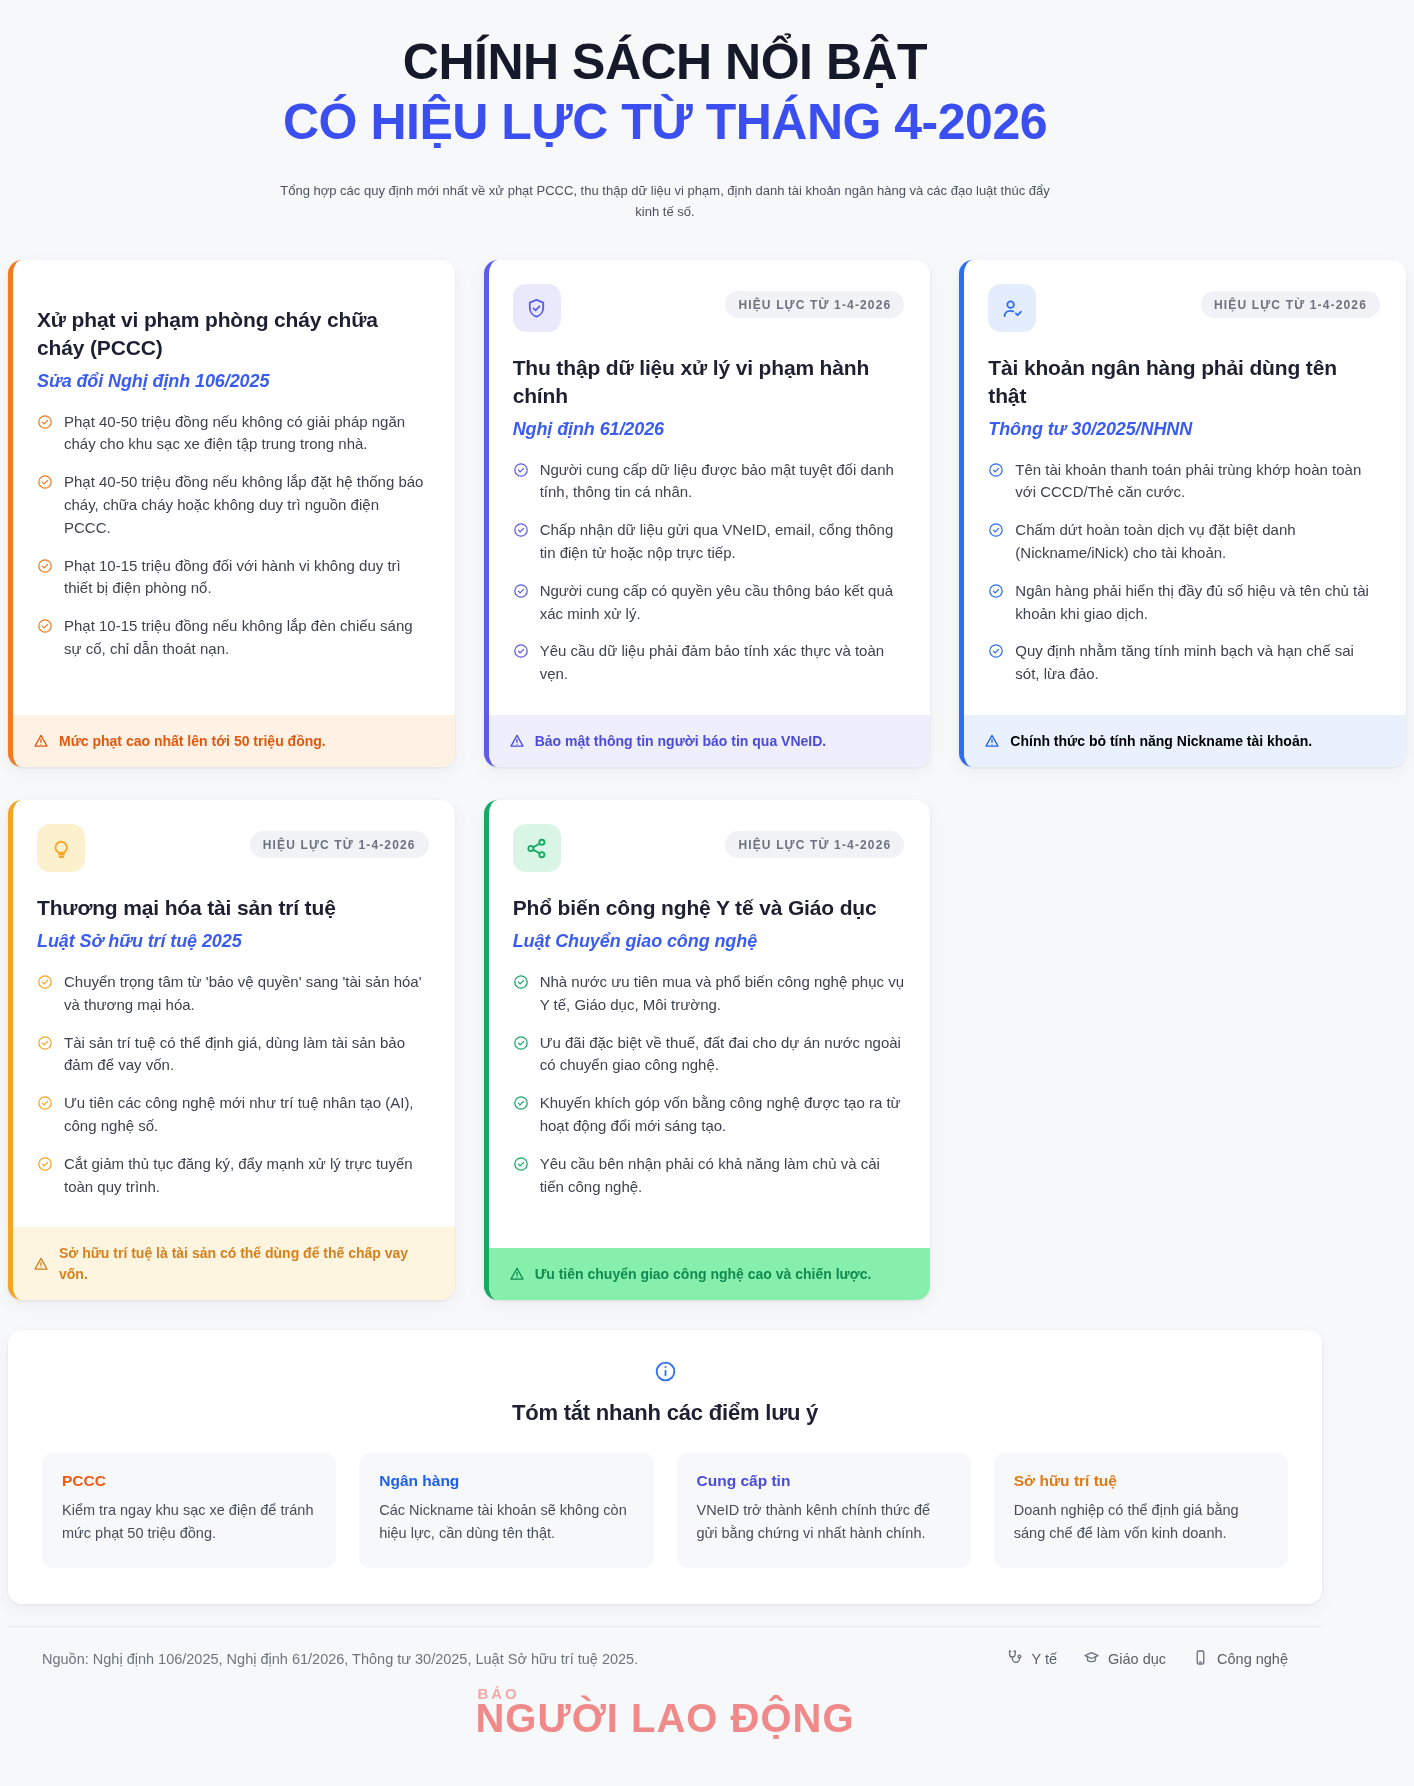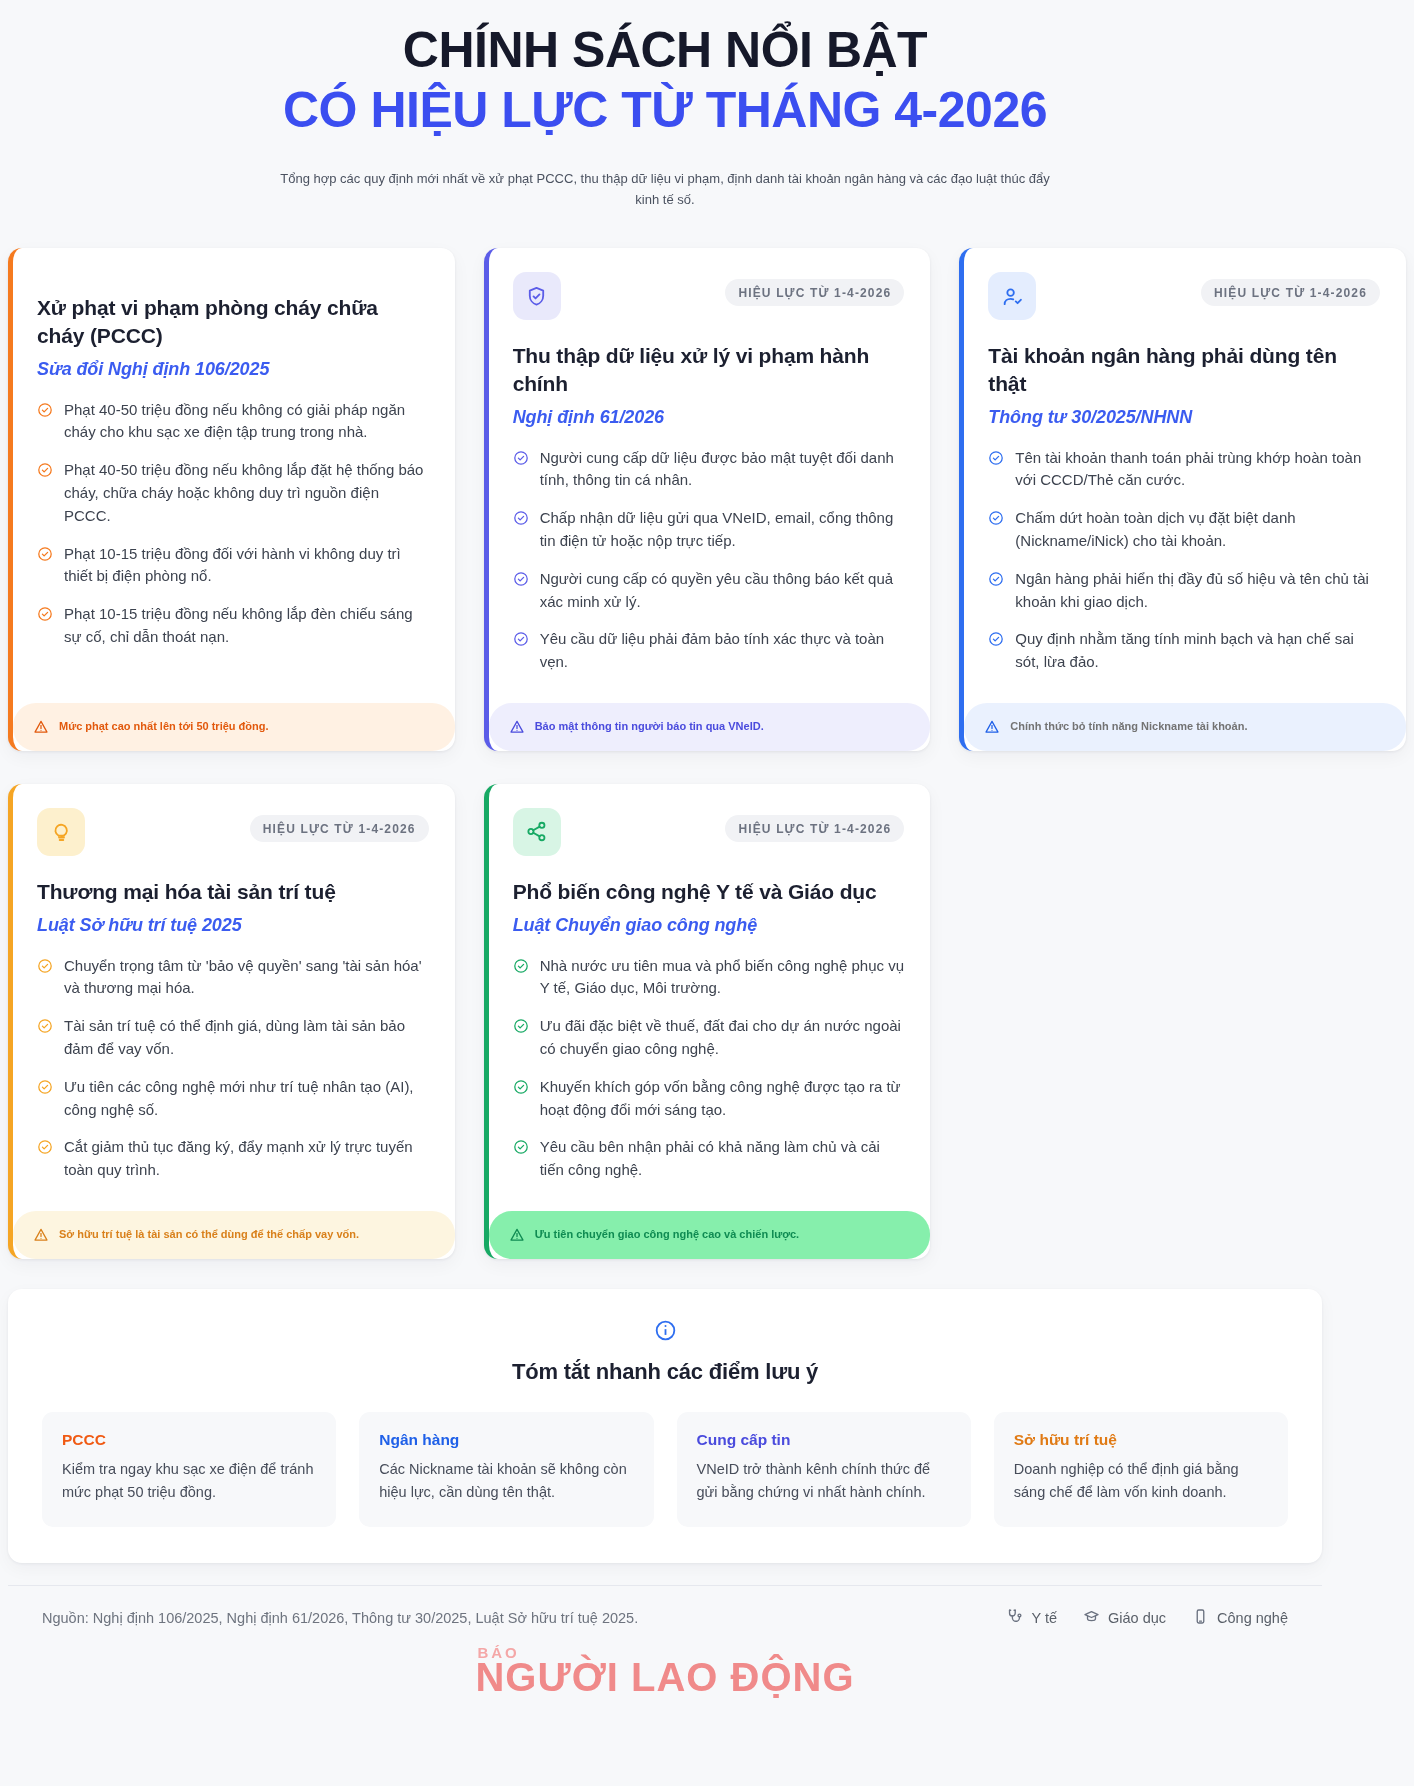--- a/index.html
+++ b/index.html
@@ -4,21 +4,21 @@
 <title>Chính sách nổi bật có hiệu lực từ tháng 4-2026</title>
 <style>
   * { box-sizing: border-box; margin: 0; padding: 0; }
   html, body {
     width: 1414px;
     background: #f7f8fa;
     font-family: "Liberation Sans", "DejaVu Sans", sans-serif;
     color: #1f2430;
     -webkit-font-smoothing: antialiased;
   }
-  .page { width: 1330px; padding: 4px 0 0 0; }
+  .page { width: 1330px; padding: 16px 0 0 0; }
 
   
   .header { text-align: center; padding: 18px 120px 26px; }
   .title-1 {
     font-size: 50px; font-weight: 800; letter-spacing: -0.5px;
     color: #16192a; line-height: 1.12;
   }
   .title-2 {
     font-size: 50px; font-weight: 800; letter-spacing: -0.5px;
     color: #3b4ef0; line-height: 1.12; margin-top: 4px;
@@ -71,38 +71,37 @@
 
   ul.points { list-style: none; margin-top: 19px; }
   ul.points li {
     display: flex; gap: 11px; align-items: flex-start;
     margin-bottom: 15px; font-size: 15px; line-height: 1.52; color: #3d434f;
   }
   ul.points li .tick { flex: none; width: 16px; height: 16px; margin-top: 3px; }
 
   .alert {
     display: flex; gap: 10px; align-items: center;
-    padding: 16px 22px 16px 20px; font-size: 11px; font-weight: 700;
+    padding: 16px 22px 16px 20px; font-size: 14px; font-weight: 700;
     line-height: 1.45;
-    border-radius: 23px;
   }
   .alert .warn { flex: none; width: 16px; height: 16px; }
 
   
   .c-orange { border-left-color: #f57a1f; }
   .c-orange .icon-box { background: #ffeede; }
   .c-orange .alert { background: #fff1e3; color: #e2590d; }
 
   .c-indigo { border-left-color: #5b5ce8; }
   .c-indigo .icon-box { background: #e9e9fb; }
   .c-indigo .alert { background: #eeeefd; color: #4a4bdd; }
 
   .c-blue { border-left-color: #2e6ef0; }
   .c-blue .icon-box { background: #e4edfe; }
-  .c-blue .alert { background: #eaf1fe; color: #737373; }
+  .c-blue .alert { background: #eaf1fe; color: #000000; }
 
   .c-amber { border-left-color: #f5a524; }
   .c-amber .icon-box { background: #fdf0cd; }
   .c-amber .alert { background: #fdf5e0; color: #d9801b; }
 
   .c-green { border-left-color: #17a964; }
   .c-green .icon-box { background: #d8f5e5; }
   .c-green .alert { background: #86efac; color: #0f8b52; }
 
   .row2 { grid-template-columns: repeat(3, 1fr); }

